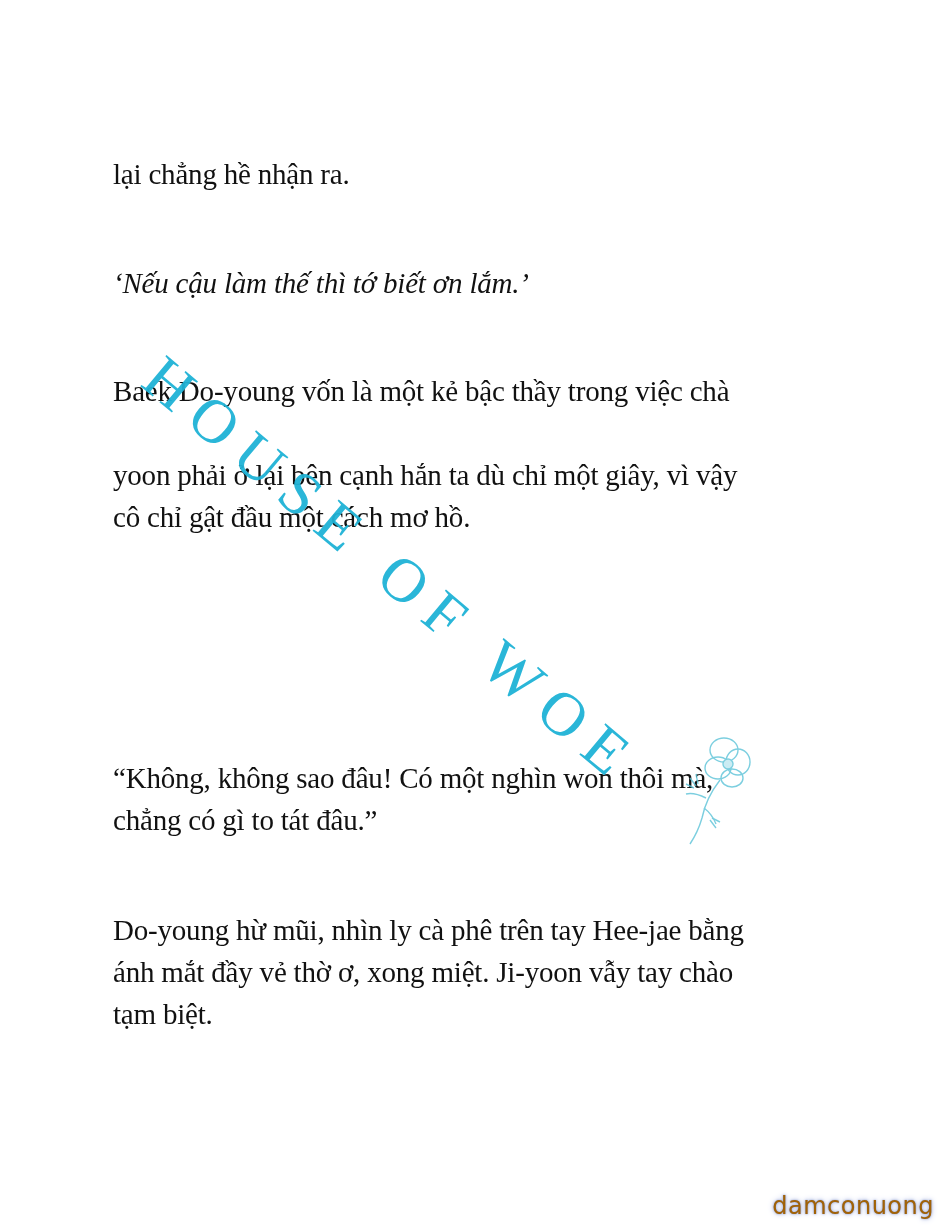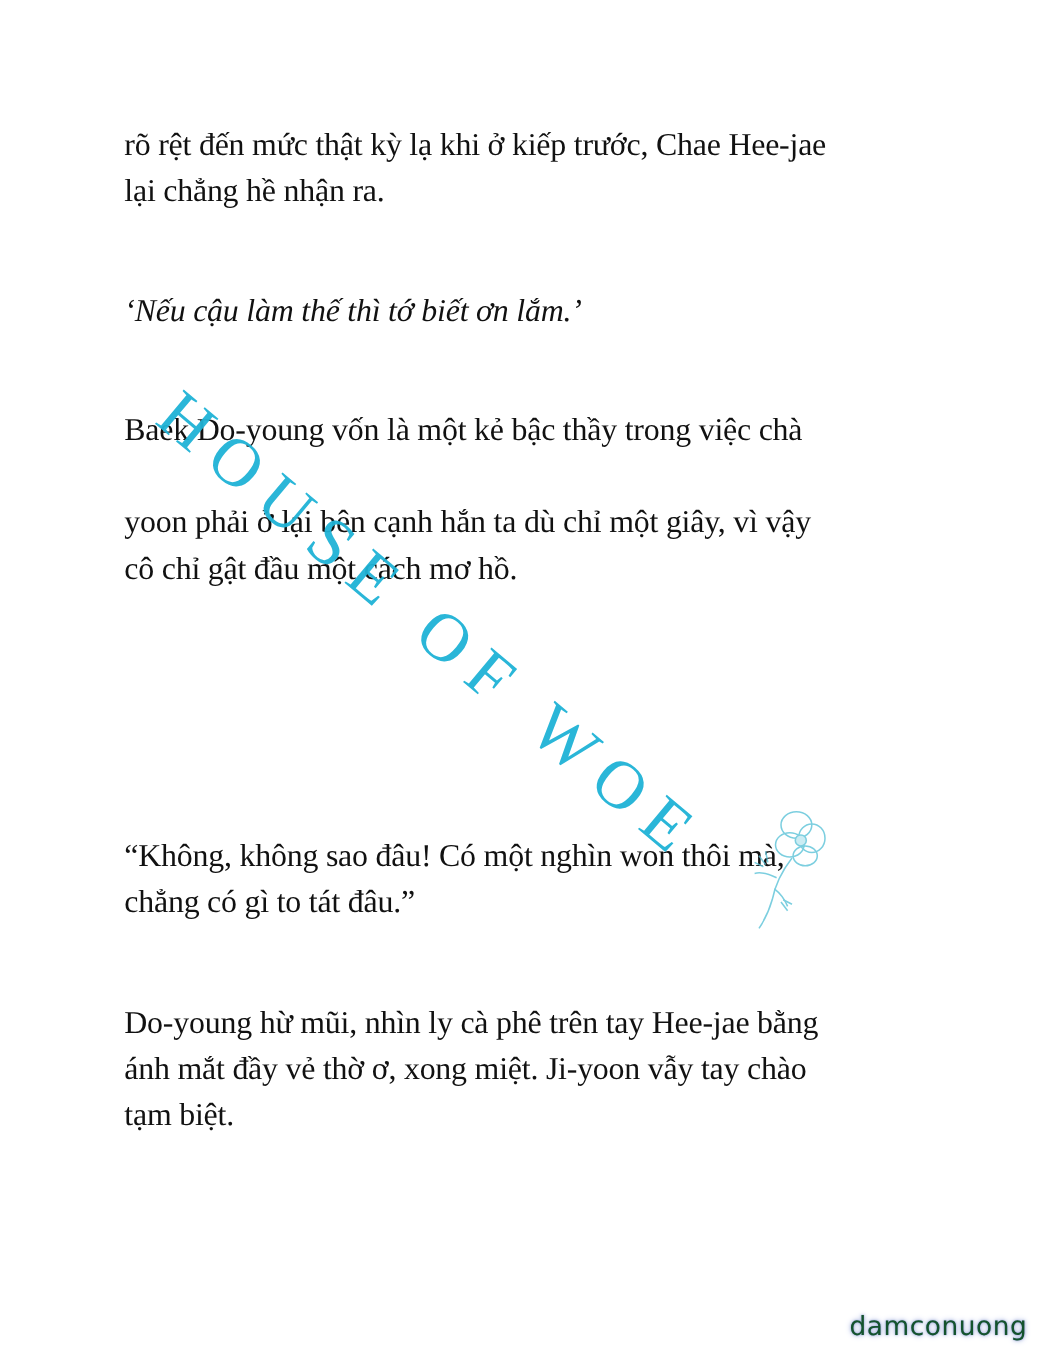--- a/index.html
+++ b/index.html
@@ -61,33 +61,33 @@
       height: 120px;
       z-index: 3;
       opacity: 0.8;
     }
     .site-mark {
       position: absolute;
       right: 16px;
       top: 1192px;
       font-family: "DejaVu Sans", sans-serif;
       font-size: 24px;
-      color: #14532d;
+      color: #a16207;
       letter-spacing: 0.5px;
       text-shadow: 0 0 3px #9aa8d6, 0 0 6px #b8c3e8, 0 0 1px #7f8cc0;
       z-index: 4;
     }
   </style>
 </head>
 <body>
 
 <div class="page">
 
   <div class="text-block last-line-left" style="top:111px;">
-    <span>rõ rệt đến mức thật kỳ lạ khi ở kiếp trước, Chae Hee-jae</span><br>
+    <br>
     <span>lại chẳng hề nhận ra.</span>
   </div>
 
   <div class="text-block italic last-line-left" style="top:262px;">
     <span>‘Nếu cậu làm thế thì tớ biết ơn lắm.’</span>
   </div>
 
   <div class="text-block last-line-left" style="top:370px;">
     <span>Baek Do-young vốn là một kẻ bậc thầy trong việc chà</span><br>
     <br>

